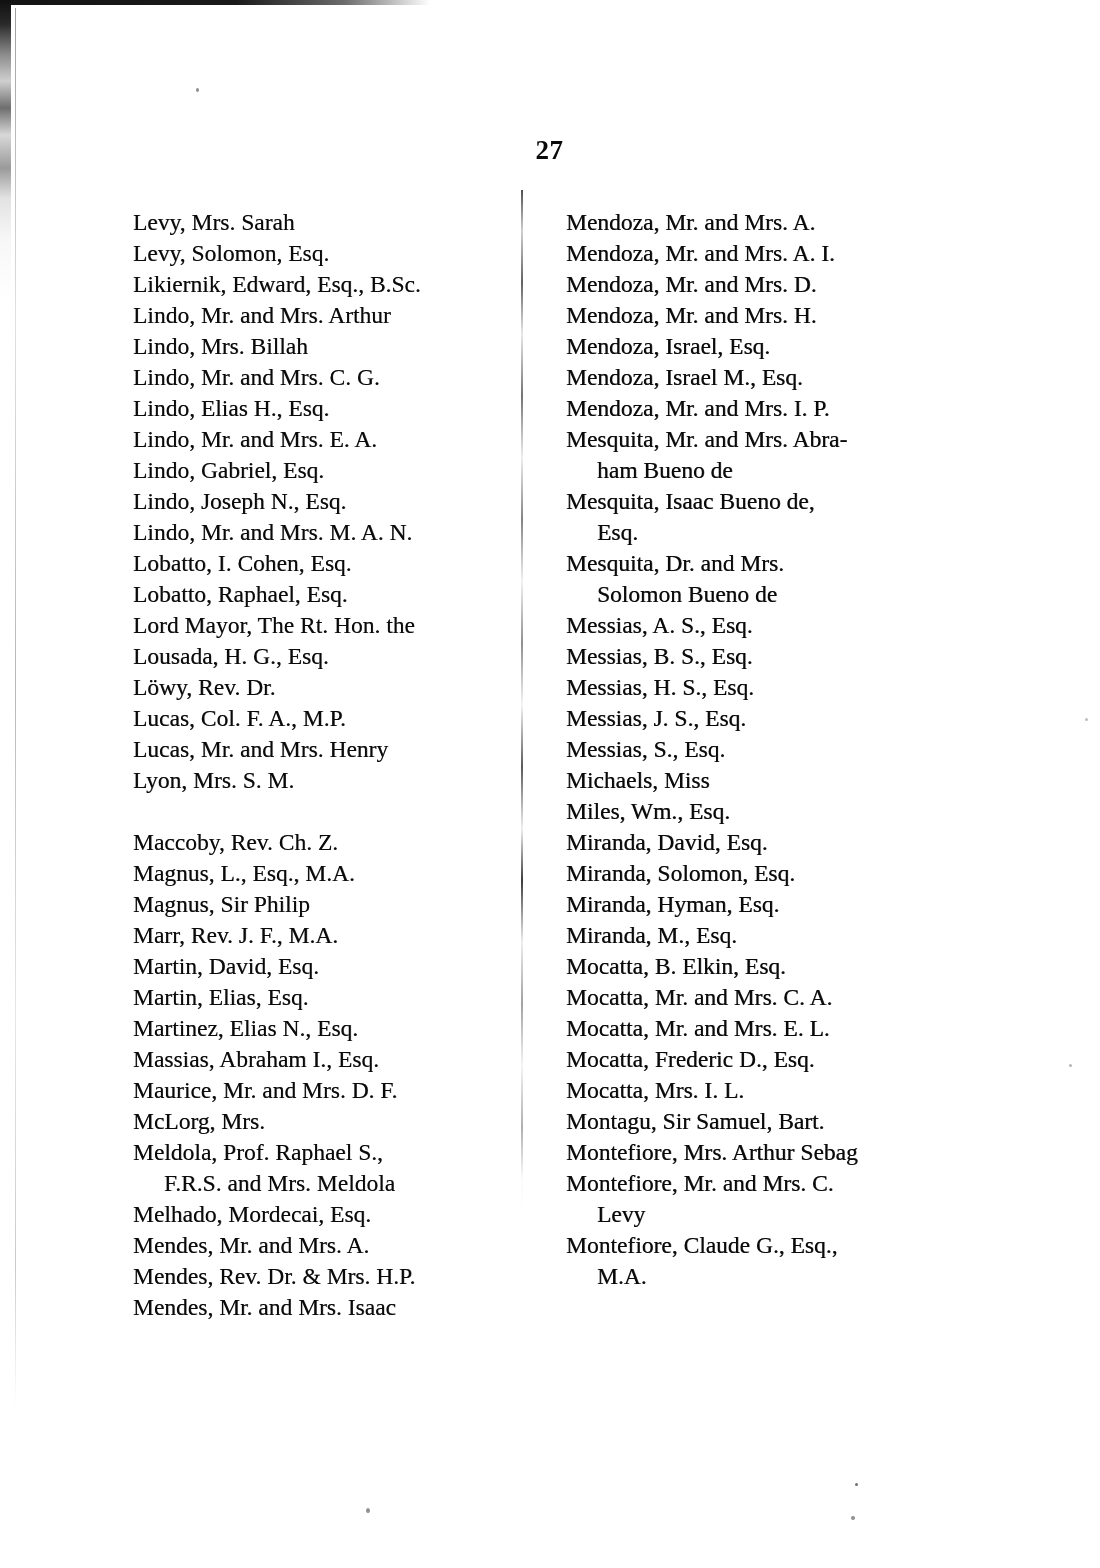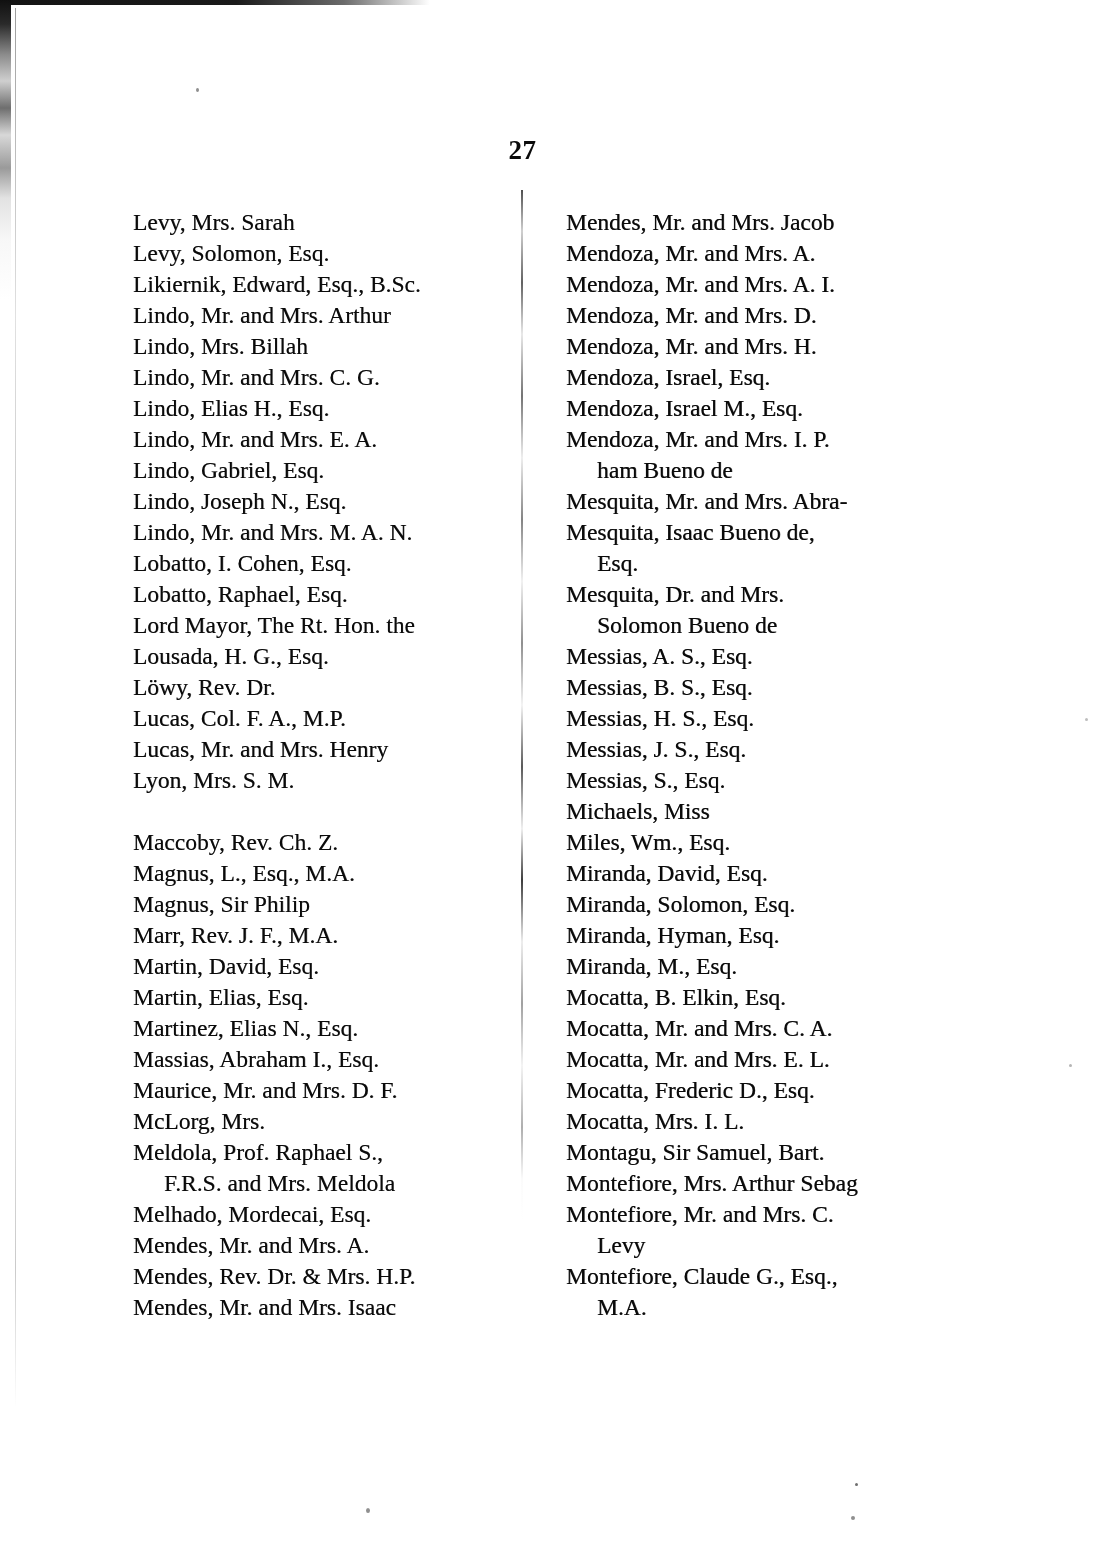--- a/index.html
+++ b/index.html
@@ -52,20 +52,21 @@
   
   .page-number {
     position: absolute;
     top: 135px;
     left: 0;
     width: 1045px;
     text-align: center;
     font-weight: bold;
     font-size: 27px;
     letter-spacing: 0.5px;
+    padding-left: 27px;
   }
 
   
   .column-rule {
     position: absolute;
     left: 521px;
     top: 190px;
     width: 2px;
     height: 1030px;
     background: linear-gradient(to bottom,
@@ -162,30 +163,29 @@
     <div class="entry">Maurice, Mr. and Mrs. D. F.</div>
     <div class="entry">McLorg, Mrs.</div>
     <div class="entry">Meldola, Prof. Raphael S.,</div>
     <div class="entry cont">F.R.S. and Mrs. Meldola</div>
     <div class="entry">Melhado, Mordecai, Esq.</div>
     <div class="entry">Mendes, Mr. and Mrs. A.</div>
     <div class="entry">Mendes, Rev. Dr. &amp; Mrs. H.P.</div>
     <div class="entry">Mendes, Mr. and Mrs. Isaac</div>
   </div>
 <div class="column column-right" id="col-right">
-    <div class="entry">Mendes, Mr. and Mrs. Jacob</div>
     <div class="entry">Mendoza, Mr. and Mrs. A.</div>
     <div class="entry">Mendoza, Mr. and Mrs. A. I.</div>
     <div class="entry">Mendoza, Mr. and Mrs. D.</div>
     <div class="entry">Mendoza, Mr. and Mrs. H.</div>
     <div class="entry">Mendoza, Israel, Esq.</div>
     <div class="entry">Mendoza, Israel M., Esq.</div>
     <div class="entry">Mendoza, Mr. and Mrs. I. P.</div>
+    <div class="entry">Mesquita, Mr. and Mrs. Abra-</div>
     <div class="entry cont">ham Bueno de</div>
-    <div class="entry">Mesquita, Mr. and Mrs. Abra-</div>
     <div class="entry">Mesquita, Isaac Bueno de,</div>
     <div class="entry cont">Esq.</div>
     <div class="entry">Mesquita, Dr. and Mrs.</div>
     <div class="entry cont">Solomon Bueno de</div>
     <div class="entry">Messias, A. S., Esq.</div>
     <div class="entry">Messias, B. S., Esq.</div>
     <div class="entry">Messias, H. S., Esq.</div>
     <div class="entry">Messias, J. S., Esq.</div>
     <div class="entry">Messias, S., Esq.</div>
     <div class="entry">Michaels, Miss</div>

